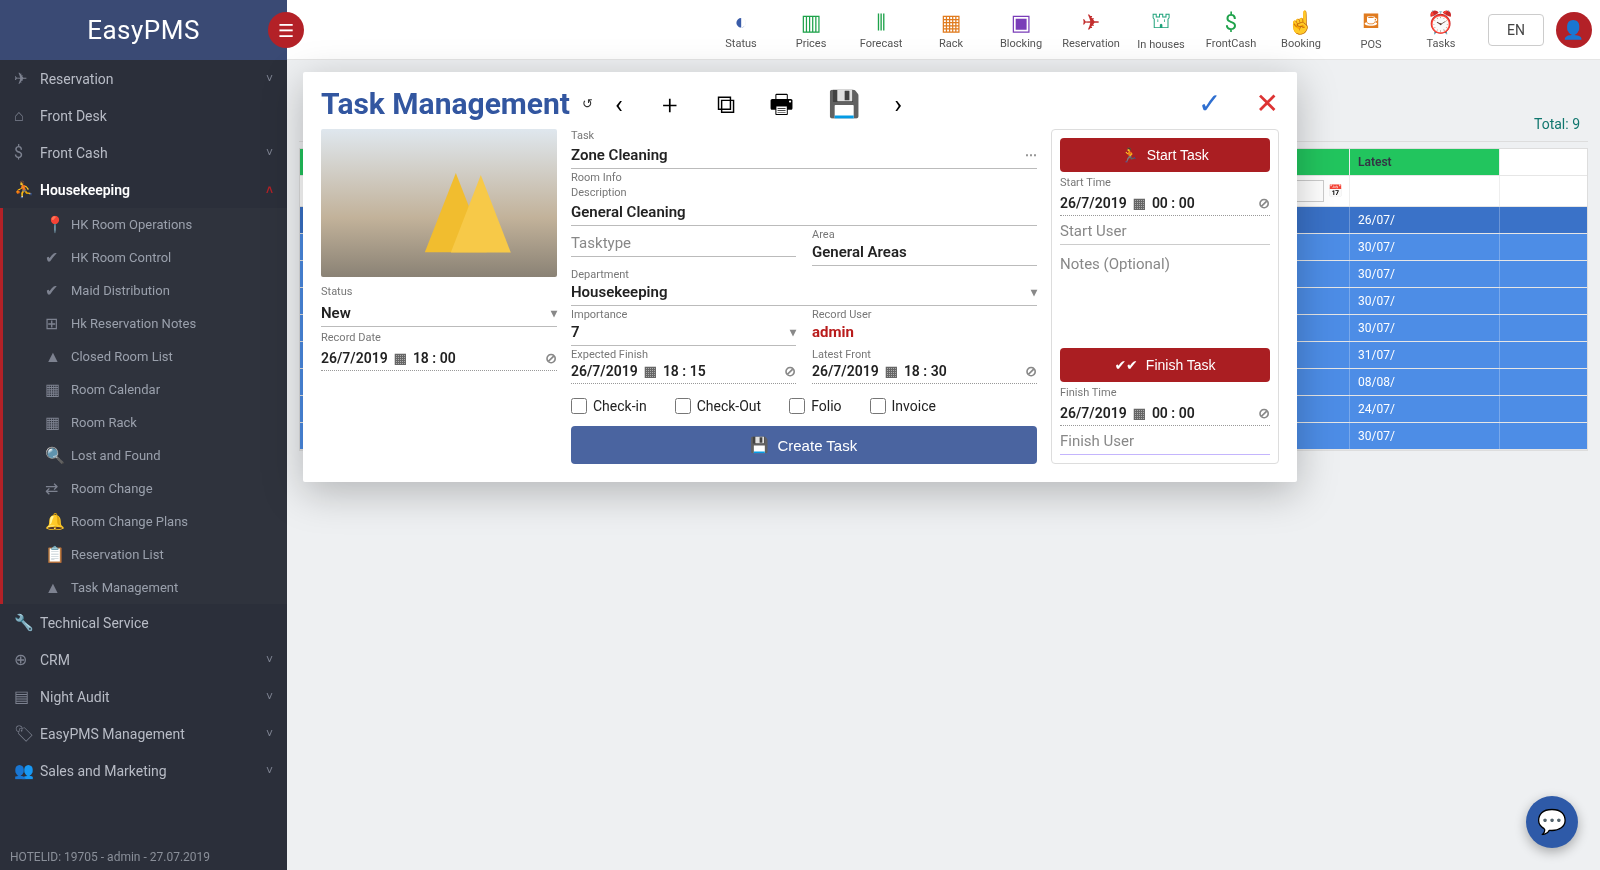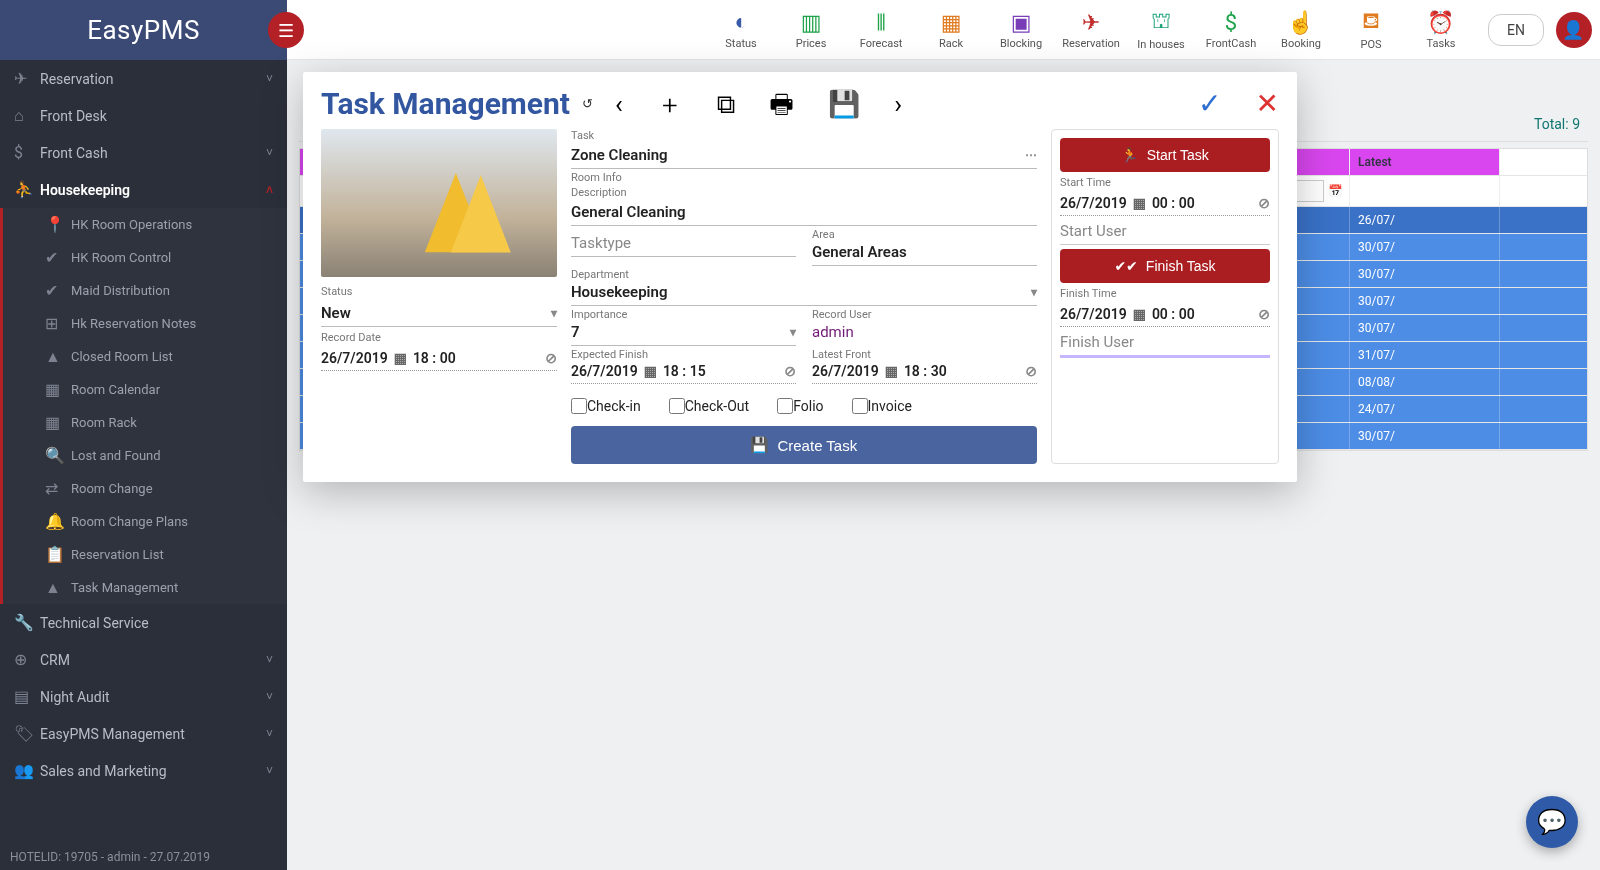--- a/index.html
+++ b/index.html
@@ -7,21 +7,21 @@
 
 
 .topbar { display: flex; height: 60px; }
 .topbar-left { width: 287px; background: #3a4a74; color: #fff; display: flex; align-items: center; justify-content: center; position: relative; }
 .logo { font-size: 26px; font-weight: 400; letter-spacing: 0.5px; }
 .menu-btn { position: absolute; right: -17px; top: 12px; width: 36px; height: 36px; border-radius: 50%; background: #b32127; color: #fff; display: flex; align-items: center; justify-content: center; font-size: 18px; cursor: pointer; z-index: 5; }
 .topbar-right { flex: 1; background: #fff; display: flex; align-items: center; justify-content: flex-end; padding-right: 8px; gap: 4px; border-bottom: 1px solid #e5e5e5; }
 .topnav { display: flex; gap: 0; }
 .topnav-item { display: flex; flex-direction: column; align-items: center; justify-content: center; width: 70px; height: 58px; font-size: 11px; color: #555; cursor: pointer; position: relative; }
 .topnav-item .ticon { font-size: 22px; margin-bottom: 2px; }
-.lang-btn { border: 1px solid #ccc; border-radius: 13px; padding: 7px 18px; font-size: 14px; color: #444; background: #fff; cursor: pointer; margin-left: 8px; }
+.lang-btn { border: 1px solid #ccc; border-radius: 4px; padding: 7px 18px; font-size: 14px; color: #444; background: #fff; cursor: pointer; margin-left: 8px; }
 .avatar-btn { width: 36px; height: 36px; border-radius: 50%; background: #b32127; color: #fff; display: flex; align-items: center; justify-content: center; font-size: 18px; margin-left: 8px; cursor: pointer; }
 
 
 .sidebar { position: absolute; left: 0; top: 60px; width: 287px; bottom: 0; background: #2b2f3a; color: #9aa0ac; overflow-y: auto; }
 .side-item { display: flex; align-items: center; padding: 9px 14px; font-size: 14px; cursor: pointer; color: #b8bcc6; }
 .side-item .sicon { width: 26px; font-size: 16px; color: #7d8290; }
 .side-item .chev { margin-left: auto; font-size: 12px; color: #7d8290; }
 .side-item.active { color: #fff; font-weight: 600; }
 .side-item.active .sicon { color: #b32127; }
 .side-item.active .chev { color: #b32127; }
@@ -35,21 +35,21 @@
 .page-title-row { display: flex; align-items: center; gap: 8px; margin-bottom: 4px; }
 .page-title-row h1 { font-size: 28px; font-weight: 700; color: #2e2e2e; }
 .help-icon { color: #4a72b7; font-size: 20px; }
 .tabs-row { display: flex; align-items: center; border-bottom: 1px solid #ddd; }
 .add-tab { width: 32px; height: 32px; display: flex; align-items: center; justify-content: center; font-size: 20px; color: #666; cursor: pointer; }
 .tab { padding: 8px 14px; font-size: 14px; color: #444; border-bottom: 2px solid transparent; }
 .tab.active { color: #3a4a74; }
 .total-label { margin-left: auto; font-size: 14px; color: #0f766e; padding-right: 8px; }
 .table-wrap { margin-top: 6px; background: #fff; border: 1px solid #ddd; overflow-x: auto; white-space: nowrap; }
 .grid-head, .grid-row { display: flex; border-bottom: 1px solid #e6e6e6; }
-.grid-head .cell { font-weight: 600; color: #334; background: #d946ef; display: flex; align-items: center; gap: 4px; }
+.grid-head .cell { font-weight: 600; color: #334; background: #22c55e; display: flex; align-items: center; gap: 4px; }
 .cell { padding: 6px 8px; font-size: 12px; border-right: 1px solid #eee; flex: 0 0 150px; overflow: hidden; text-overflow: ellipsis; }
 .cell.task { flex: 0 0 200px; }
 .grid-row { background: #4d8de6; color: #fff; }
 .grid-row .cell { border-right-color: rgba(255,255,255,0.25); }
 .grid-row.sel { background: #3a72c8; }
 .filter-row .cell { background: #fff; padding: 4px 6px; }
 .filter-row input { width: 100%; border: 1px solid #ccc; padding: 3px 5px; font-size: 12px; }
 
 
 .overlay { position: absolute; inset: 0; background: rgba(0,0,0,0); display: flex; align-items: flex-start; justify-content: center; z-index: 50; pointer-events: none; }
@@ -71,21 +71,21 @@
 .fld-val { font-size: 15px; font-weight: 600; color: #222; border-bottom: 1px solid #bbb; padding: 2px 0 4px; display: flex; align-items: center; gap: 6px; }
 .sel-caret { margin-left: auto; color: #888; font-size: 12px; }
 .mid-col { flex: 1; display: flex; flex-direction: column; gap: 2px; }
 .two { display: flex; gap: 16px; }
 .two > div { flex: 1; }
 .date-row { display: flex; align-items: center; gap: 6px; border-bottom: 1px dotted #999; padding: 2px 0 4px; }
 .date-row span { font-size: 14px; font-weight: 600; color: #222; }
 .date-row .cal { color: #666; }
 .date-row .clr { margin-left: auto; color: #888; }
 .chk-row { display: flex; gap: 28px; margin-top: 12px; align-items: center; }
-.chk-row label { display: flex; align-items: center; font-size: 14px; color: #222; }
+.chk-row label { display: flex; align-items: center; gap: 6px; font-size: 14px; color: #222; }
 .chk-row input { width: 16px; height: 16px; }
 .big-btn { margin-top: 10px; height: 38px; border-radius: 4px; background: #4a64a0; color: #fff; font-size: 15px; display: flex; align-items: center; justify-content: center; gap: 8px; cursor: pointer; border: none; width: 100%; }
 .right-col { width: 228px; border: 1px solid #ddd; border-radius: 4px; padding: 8px; display: flex; flex-direction: column; gap: 4px; }
 .red-btn { height: 34px; border-radius: 4px; background: #aa1e22; color: #fff; font-size: 14px; display: flex; align-items: center; justify-content: center; gap: 8px; cursor: pointer; border: none; width: 100%; }
 .placeholder-val { color: #888; font-weight: 400; }
 .notes-area { flex: 1; min-height: 70px; margin-top: 4px; }
 
 
 .fab { position: absolute; right: 22px; bottom: 22px; width: 52px; height: 52px; border-radius: 50%; background: #2e5aa8; color: #fff; display: flex; align-items: center; justify-content: center; font-size: 24px; box-shadow: 0 4px 12px rgba(0,0,0,0.3); cursor: pointer; z-index: 40; }
 </style>
@@ -421,21 +421,21 @@
         <div class="two">
           <div>
             <div class="fld-lab">Importance</div>
             <div class="fld-val">
                 <span>7</span>
                 <span class="sel-caret">▾</span>
               </div>
           </div>
           <div>
             <div class="fld-lab">Record User</div>
-            <div class="fld-val" style="font-weight:400;color:#701a75;border-bottom:none">
+            <div class="fld-val" style="font-weight:700;color:#b91c1c;border-bottom:none">
                 <span>admin</span>
               </div>
           </div>
         </div>
 
         <div class="two">
           <div>
             <div class="fld-lab">Expected Finish</div>
             <div class="date-row">
               <span>26/7/2019</span>
@@ -488,33 +488,36 @@
         <div class="fld-lab">Start Time</div>
         <div class="date-row">
           <span>26/7/2019</span>
           <span class="cal">▦</span>
           <span>00 : 00</span>
           <span class="clr">⊘</span>
         </div>
         <div class="fld-val placeholder-val" style="border-bottom:1px solid #ccc">
             <span>Start User</span>
           </div>
+        <div class="fld-val placeholder-val notes-area" style="border-bottom:none;align-items:flex-start">
+            <span>Notes (Optional)</span>
+          </div>
 
         <button class="red-btn">
           <span>✔✔</span>
           <span>Finish Task</span>
         </button>
         <div class="fld-lab">Finish Time</div>
         <div class="date-row">
           <span>26/7/2019</span>
           <span class="cal">▦</span>
           <span>00 : 00</span>
           <span class="clr">⊘</span>
         </div>
-        <div class="fld-val placeholder-val" style="border-bottom:3px solid #c4b5fd">
+        <div class="fld-val placeholder-val" style="border-bottom:1px solid #c4b5fd">
             <span>Finish User</span>
           </div>
       </div>
     </div>
   </div>
 </div>
 
 <div class="fab">💬</div>
 
 </body></html>

